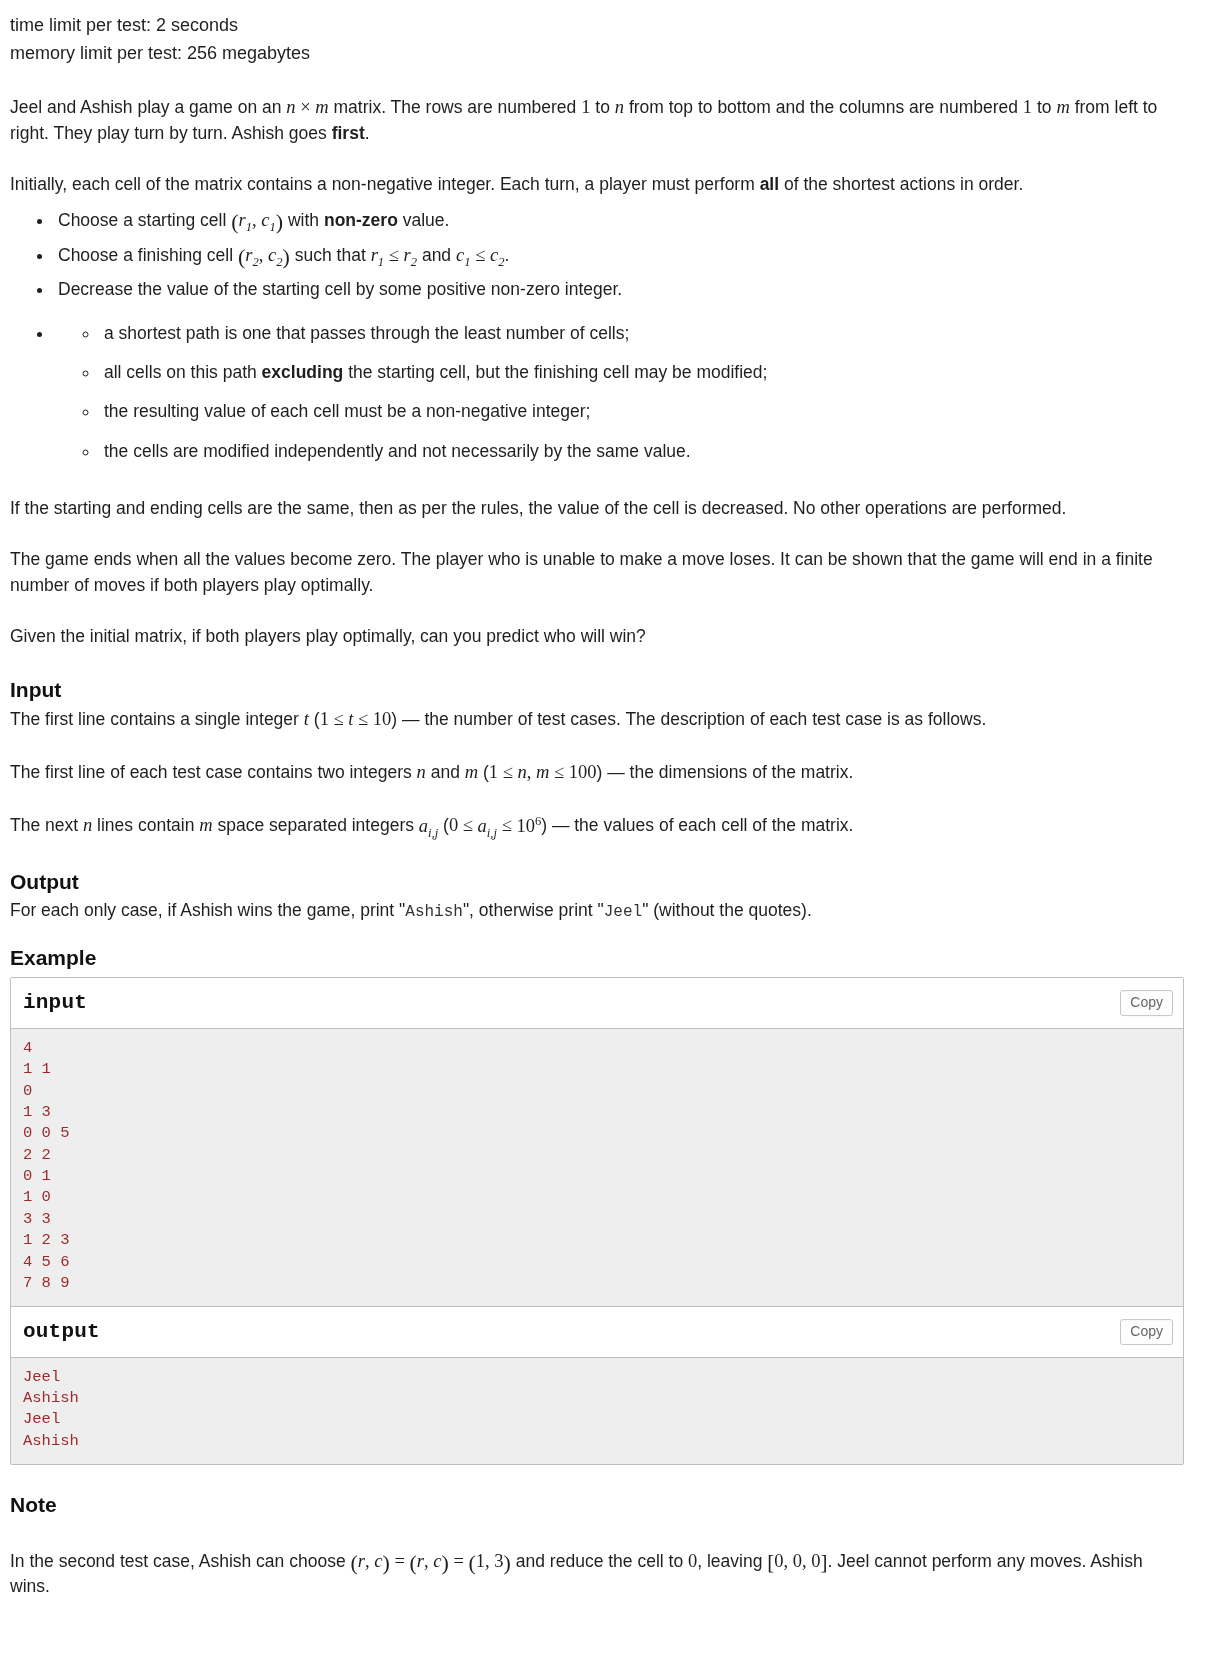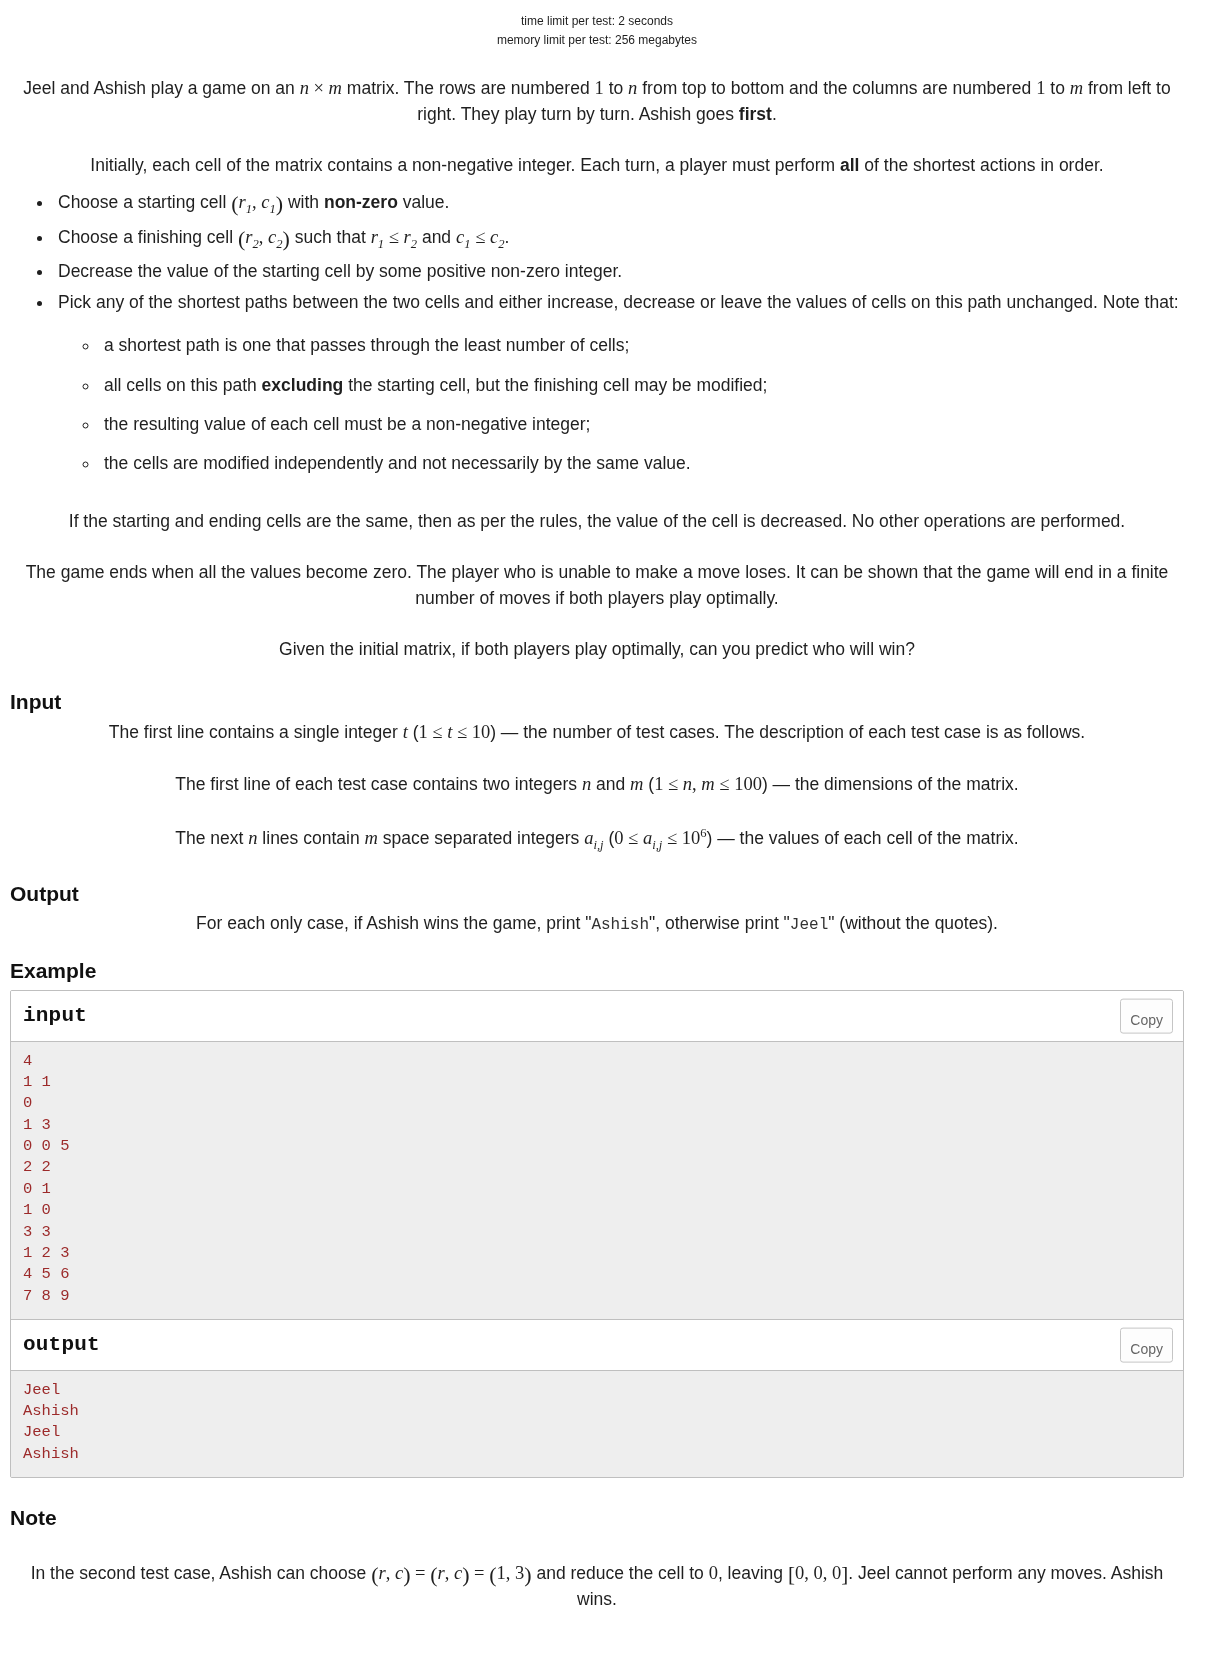--- a/index.html
+++ b/index.html
@@ -15,33 +15,31 @@
     font-family: "Liberation Sans", sans-serif;
     font-size: 17.5px;
     line-height: 1.45;
     color: #1f1f1f;
   }
   .page {
     padding: 8px 42px 10px 10px;
   }
   
   .limits {
-    text-align: center;
-    font-size: 12px;
+    font-size: 18px;
     line-height: 1.55;
     color: #1f1f1f;
     padding-top: 4px;
   }
   .limits div { white-space: pre; }
 
   
   p.para {
     margin: 0 0 0 0;
     padding: 0;
-    text-align: center;
   }
   .block-gap { height: 26px; }
   .block-gap-sm { height: 20px; }
 
   
   .mi {
     font-family: "Liberation Serif", serif;
     font-style: italic;
     font-size: 18.5px;
   }
@@ -141,21 +139,21 @@
     position: absolute;
     right: 10px;
     top: 50%;
     transform: translateY(-50%);
     border: 1px solid #c5c5c5;
     border-radius: 3px;
     background: #fdfdfd;
     color: #666;
     font-family: "Liberation Sans", sans-serif;
     font-size: 14px;
-    padding: 12px 9px 4px 9px;
+    padding: 3px 9px 4px 9px;
     cursor: pointer;
     line-height: 1.2;
   }
   pre.sample-data {
     margin: 0;
     padding: 9px 12px 12px 12px;
     background: #eeeeee;
     font-family: "Liberation Mono", monospace;
     font-size: 15.5px;
     line-height: 1.38;
@@ -194,21 +192,21 @@
 
   <p class="para"><span>Initially, each cell of the matrix contains a non-negative integer. Each turn, a player must perform </span><b>all</b><span> of the shortest actions in order.</span></p>
 
   <ul class="lvl1">
     <li><span>Choose a starting cell </span><span class="mparen">(</span><span class="msub"><span>r</span><sub>1</sub></span><span class="mo">, </span><span class="msub"><span>c</span><sub>1</sub></span><span class="mparen">)</span><span> with </span><b>non-zero</b><span> value.</span></li>
 
     <li><span>Choose a finishing cell </span><span class="mparen">(</span><span class="msub"><span>r</span><sub>2</sub></span><span class="mo">, </span><span class="msub"><span>c</span><sub>2</sub></span><span class="mparen">)</span><span> such that </span><span class="msub"><span>r</span><sub>1</sub></span><span class="mo">&nbsp;</span><span class="mo">≤</span><span class="mo">&nbsp;</span><span class="msub"><span>r</span><sub>2</sub></span><span> and </span><span class="msub"><span>c</span><sub>1</sub></span><span class="mo">&nbsp;</span><span class="mo">≤</span><span class="mo">&nbsp;</span><span class="msub"><span>c</span><sub>2</sub></span><span>.</span></li>
 
     <li>Decrease the value of the starting cell by some positive non-zero integer.</li>
 
-    <li><span>Pick any of the shortest paths between the two cells and either increase, decrease or leave the values of cells on this path unchanged. Note that:</span>
+    <li>
       <ul class="lvl2">
         <li>a shortest path is one that passes through the least number of cells;</li>
         <li><span>all cells on this path </span><b>excluding</b><span> the starting cell, but the finishing cell may be modified;</span></li>
         <li>the resulting value of each cell must be a non-negative integer;</li>
         <li>the cells are modified independently and not necessarily by the same value.</li>
       </ul>
     </li>
   </ul>
 
   <div class="block-gap"></div>

